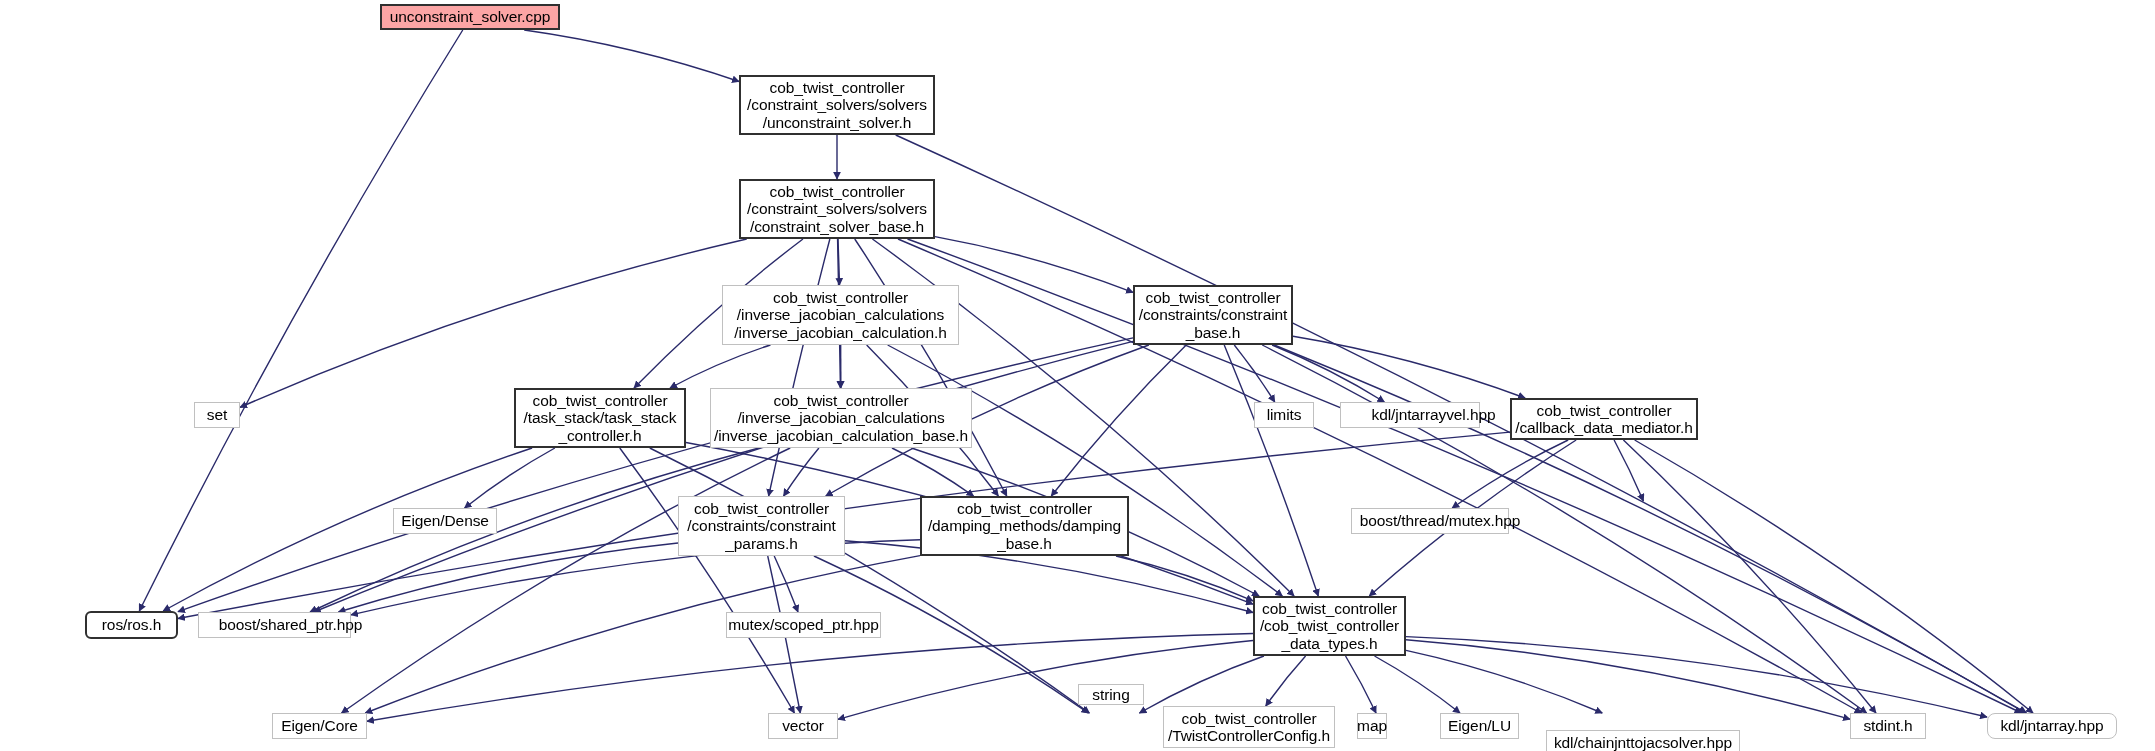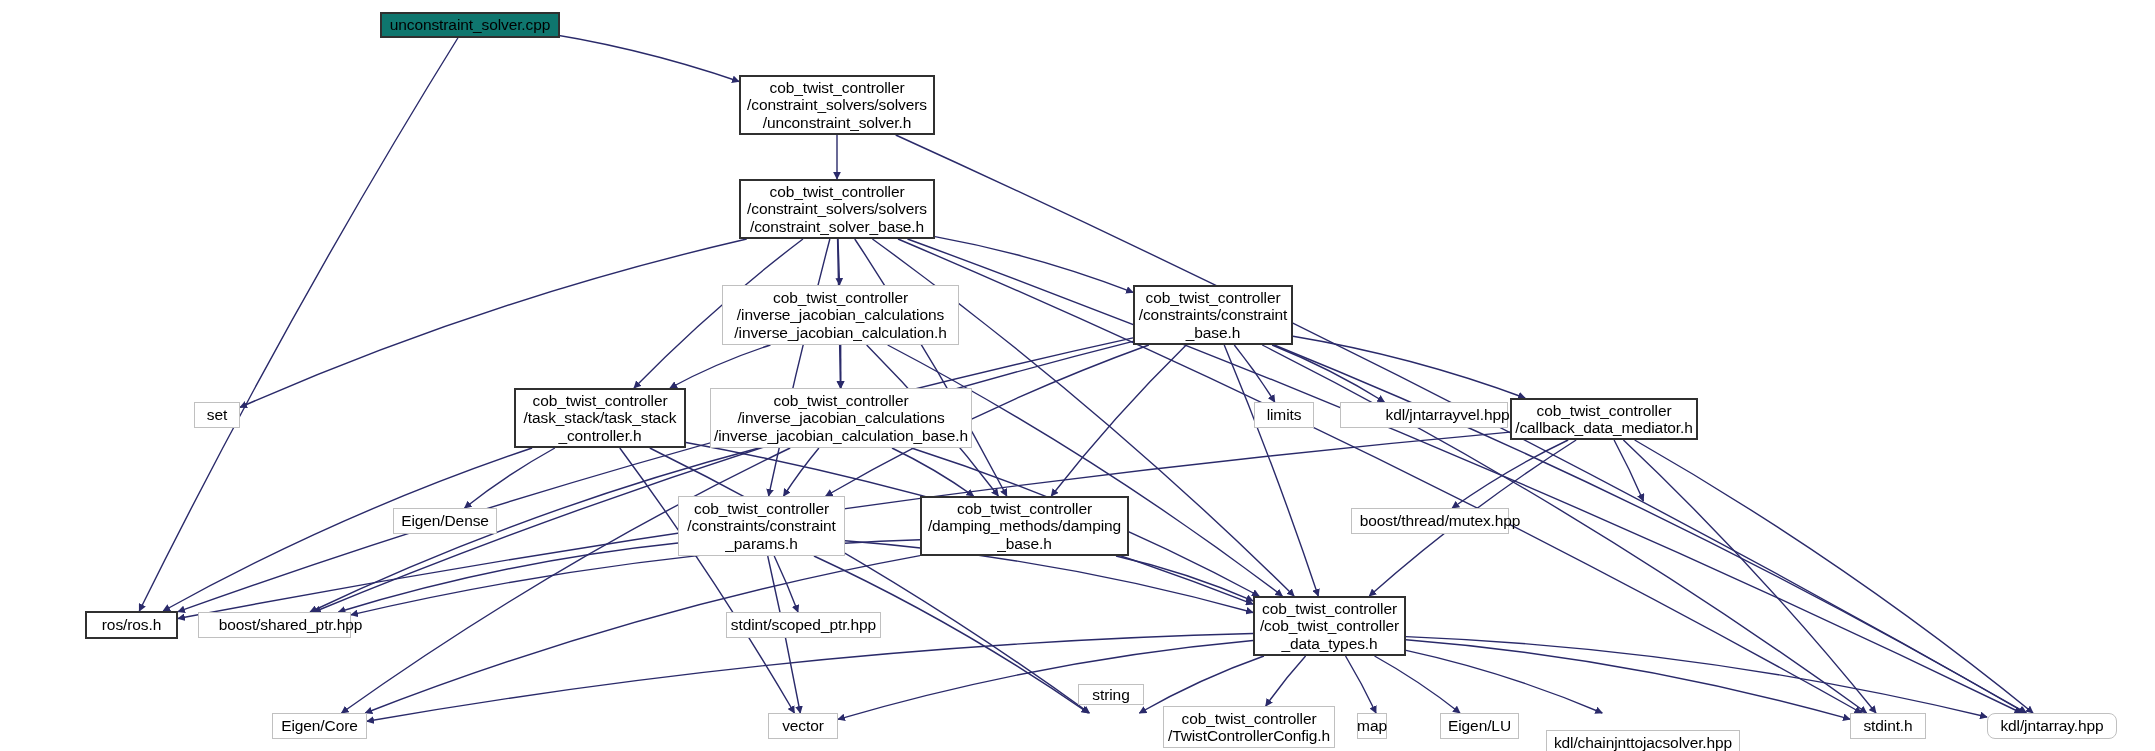--- a/index.html
+++ b/index.html
@@ -37,23 +37,22 @@
     font-size: 15.5px;
     line-height: 1.12;
     white-space: pre;
     letter-spacing: -0.1px;
     z-index: 2;
   }
   .node.strong {
     border: 2px solid #303030;
   }
   .node.root {
-    background: #0f766e;
+    background: #fca5a5;
     border: 2px solid #303030;
-    margin-top: 8px;
   }
 </style>
 </head>
 <body>
 
 <div id="canvas">
   <svg id="edges" viewBox="0 0 2155 751" preserveAspectRatio="none">
       <defs>
         <marker id="arrow" viewBox="0 0 10 10" refX="9" refY="5" markerWidth="5.5" markerHeight="5.5" orient="auto-start-reverse">
           <path d="M0,0 L10,5 L0,10 z" fill="#2a2a6a"></path>
@@ -135,34 +134,34 @@
 /constraints/constraint
 _base.h</div>
     <div class="node" style="left: 194px; top: 402px; width: 46px; height: 26px;">set</div>
     <div class="node strong" style="left: 514px; top: 388px; width: 172px; height: 60px;">cob_twist_controller
 /task_stack/task_stack
 _controller.h</div>
     <div class="node" style="left: 710px; top: 388px; width: 262px; height: 60px;">cob_twist_controller
 /inverse_jacobian_calculations
 /inverse_jacobian_calculation_base.h</div>
     <div class="node" style="left: 1254px; top: 402px; width: 60px; height: 26px;">limits</div>
-    <div class="node" style="left: 1340px; top: 402px; width: 168px; height: 26px; padding-left: 47px;">kdl/jntarrayvel.hpp</div>
+    <div class="node" style="left: 1340px; top: 402px; width: 140px; height: 26px; padding-left: 47px;">kdl/jntarrayvel.hpp</div>
     <div class="node strong" style="left: 1510px; top: 398px; width: 188px; height: 42px;">cob_twist_controller
 /callback_data_mediator.h</div>
     <div class="node" style="left: 393px; top: 508px; width: 104px; height: 26px;">Eigen/Dense</div>
     <div class="node" style="left: 678px; top: 496px; width: 167px; height: 60px;">cob_twist_controller
 /constraints/constraint
 _params.h</div>
     <div class="node strong" style="left: 920px; top: 496px; width: 209px; height: 60px;">cob_twist_controller
 /damping_methods/damping
 _base.h</div>
     <div class="node" style="left: 1351px; top: 508px; width: 158px; height: 26px; padding-left: 20px;">boost/thread/mutex.hpp</div>
-    <div class="node strong" style="left: 85px; top: 611px; width: 93px; height: 28px;">ros/ros.h</div>
+    <div class="node strong" style="left: 85px; top: 611px; width: 93px; height: 28px; border-radius: 6px;">ros/ros.h</div>
     <div class="node" style="left: 198px; top: 612px; width: 153px; height: 26px; padding-left: 32px;">boost/shared_ptr.hpp</div>
-    <div class="node" style="left: 726px; top: 612px; width: 155px; height: 26px;">stdint/scoped_ptr.hpp</div>
+    <div class="node" style="left: 726px; top: 612px; width: 155px; height: 26px;">mutex/scoped_ptr.hpp</div>
     <div class="node strong" style="left: 1253px; top: 596px; width: 153px; height: 60px;">cob_twist_controller
 /cob_twist_controller
 _data_types.h</div>
     <div class="node" style="left: 272px; top: 713px; width: 95px; height: 26px;">Eigen/Core</div>
     <div class="node" style="left: 768px; top: 713px; width: 70px; height: 26px;">vector</div>
     <div class="node" style="left: 1078px; top: 684px; width: 66px; height: 21px;">string</div>
     <div class="node" style="left: 1163px; top: 706px; width: 172px; height: 42px;">cob_twist_controller
 /TwistControllerConfig.h</div>
     <div class="node" style="left: 1357px; top: 713px; width: 30px; height: 26px;">map</div>
     <div class="node" style="left: 1440px; top: 713px; width: 79px; height: 26px;">Eigen/LU</div>

